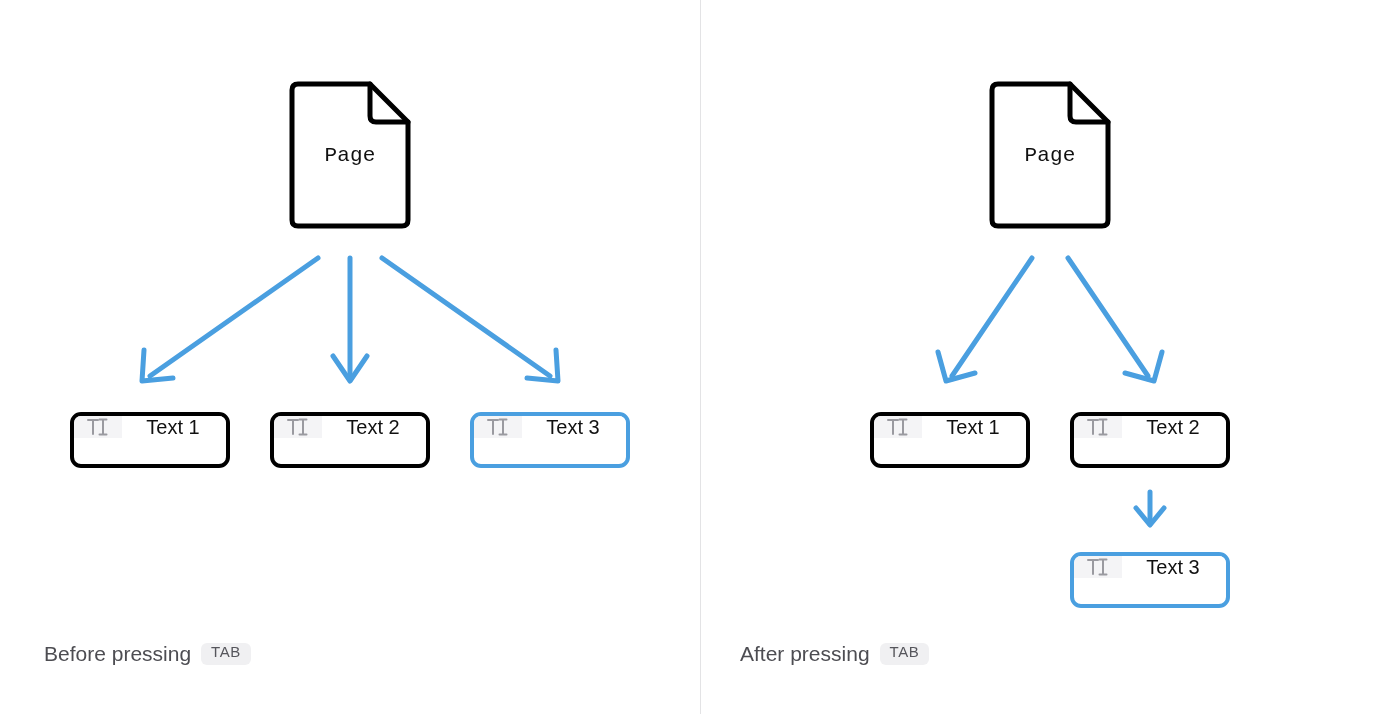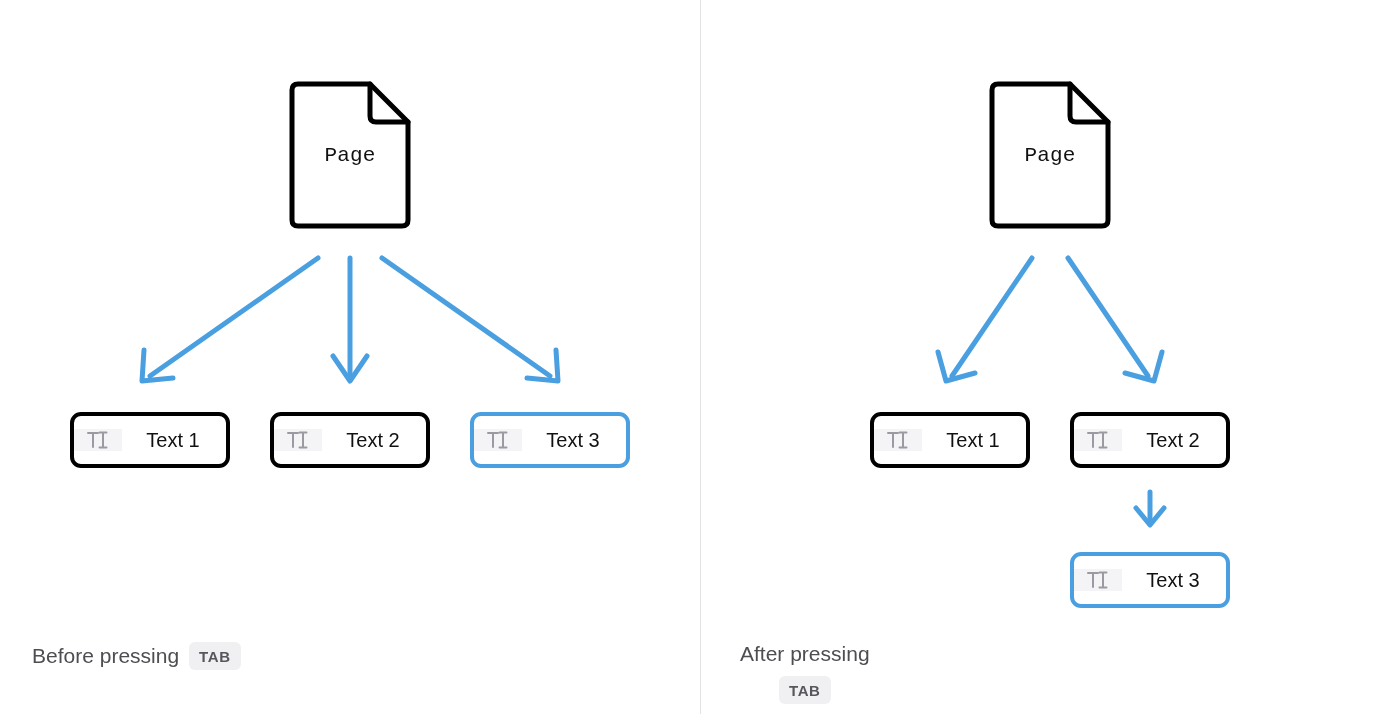--- a/index.html
+++ b/index.html
@@ -64,21 +64,21 @@
   
   .text-node {
     position: absolute;
     width: 160px;
     height: 56px;
     box-sizing: border-box;
     border: 4px solid #000000;
     border-radius: 11px;
     background: #ffffff;
     display: flex;
-    align-items: center;
+    align-items: flex-start;
     overflow: hidden;
   }
   .text-node.selected {
     border-color: #4a9fe0;
   }
   .text-node .tn-icon {
     width: 48px;
     flex: 0 0 48px;
     background: #f4f4f6;
     display: flex;
@@ -117,23 +117,23 @@
     align-items: center;
     gap: 10px;
     font-size: 21px;
     color: #4d4d52;
     white-space: nowrap;
   }
   .caption .kbd {
     background: #f0f0f2;
     color: #56565c;
     border-radius: 6px;
-    padding: 7px 10px 6px 10px;
+    padding: 1px 10px 6px 10px;
     font-size: 15px;
-    font-weight: bold;
+    font-weight: normal;
     letter-spacing: 0.6px;
     line-height: 1;
   }
 </style>
 </head>
 <body>
 
 <div class="stage">
 
   <div class="divider"></div>
@@ -219,21 +219,21 @@
           <line x1="8" y1="4" x2="8" y2="18"></line>
           <line x1="18" y1="4" x2="18" y2="18"></line>
           <line x1="14.5" y1="3.5" x2="21.5" y2="3.5"></line>
           <line x1="14.5" y1="18.5" x2="21.5" y2="18.5"></line>
         </g>
       </svg>
     </span>
     <span class="tn-label">Text 3</span>
   </div>
 
-  <div class="caption" style="left:32px; top:642px;">
+  <div class="caption" style="left:44px; top:642px;">
     <span>Before pressing</span>
     <span class="kbd">TAB</span>
   </div>
 
   <div class="page-icon" style="left:990px; top:78px;">
     <svg viewBox="0 0 120 154" xmlns="http://www.w3.org/2000/svg">
       <path d="M8 6 Q2 6 2 12 L2 142 Q2 148 8 148 L112 148 Q118 148 118 142 L118 44 L80 6 Z" fill="#ffffff" stroke="#000000" stroke-width="5" stroke-linejoin="round"></path>
       <path d="M80 6 L80 38 Q80 44 86 44 L118 44" fill="none" stroke="#000000" stroke-width="5" stroke-linejoin="round" stroke-linecap="round"></path>
     </svg>
     <div class="page-label">Page</div>
@@ -277,18 +277,18 @@
           <line x1="8" y1="4" x2="8" y2="18"></line>
           <line x1="18" y1="4" x2="18" y2="18"></line>
           <line x1="14.5" y1="3.5" x2="21.5" y2="3.5"></line>
           <line x1="14.5" y1="18.5" x2="21.5" y2="18.5"></line>
         </g>
       </svg>
     </span>
     <span class="tn-label">Text 3</span>
   </div>
 
-  <div class="caption" style="left:740px; top:642px;flex-direction:column;">
+  <div class="caption" style="left:740px; top:642px;">
     <span>After pressing</span>
     <span class="kbd">TAB</span>
   </div>
 
 </div>
 
 </body></html>

